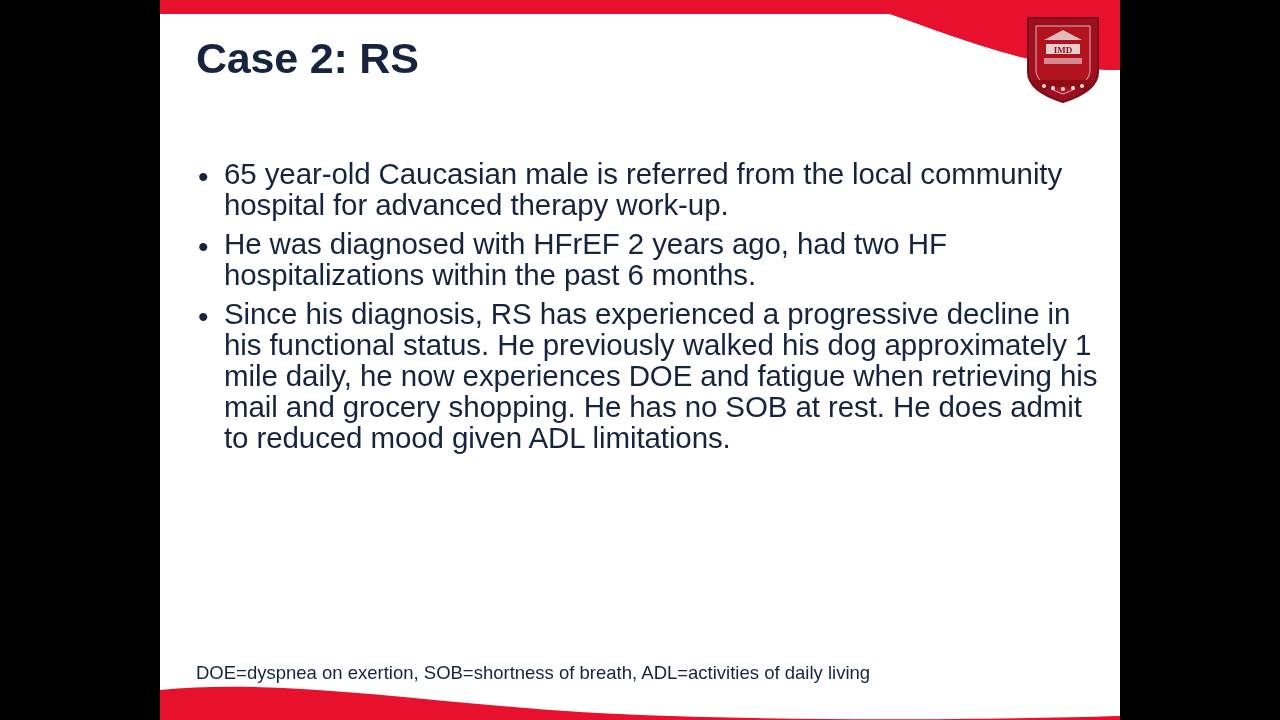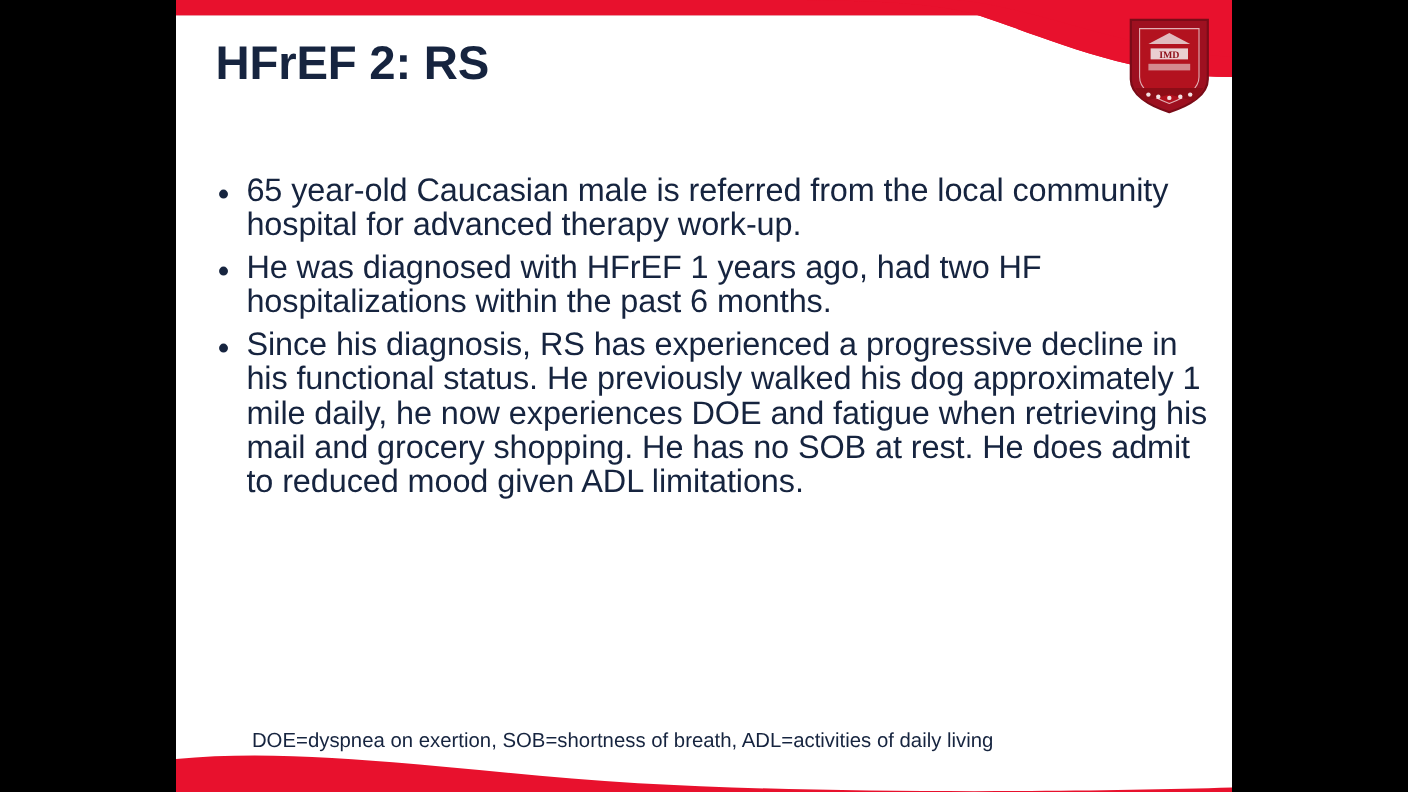--- a/index.html
+++ b/index.html
@@ -106,21 +106,20 @@
     font-size: 29.5px;
     line-height: 31px;
     letter-spacing: -0.1px;
   }
   .footnote {
     position: absolute;
     left: 36px;
     bottom: 36px;
     font-size: 18.5px;
     color: #16243f;
-    margin-left: 33px;
   }
 
   
   .logo {
     position: absolute;
     right: 18px;
     top: 14px;
     width: 78px;
     height: 92px;
   }
@@ -160,30 +159,30 @@
         <g fill="#f3e2e3">
           <circle cx="20" cy="72" r="2"></circle>
           <circle cx="29" cy="74" r="2"></circle>
           <circle cx="39" cy="75" r="2"></circle>
           <circle cx="49" cy="74" r="2"></circle>
           <circle cx="58" cy="72" r="2"></circle>
         </g>
       </svg>
     </div>
 
-    <div class="title">HFrEF 2: RS</div>
+    <div class="title">Case 2: RS</div>
 
     <ul class="body-list">
       <li class="bullet-row">
         <span class="bullet-dot">•</span>
         <span class="bullet-text">65 year-old Caucasian male is referred from the local community hospital for advanced therapy work-up.</span>
       </li>
       <li class="bullet-row">
         <span class="bullet-dot">•</span>
-        <span class="bullet-text">He was diagnosed with HFrEF 1 years ago, had two HF hospitalizations within the past 6 months.</span>
+        <span class="bullet-text">He was diagnosed with HFrEF 2 years ago, had two HF hospitalizations within the past 6 months.</span>
       </li>
       <li class="bullet-row">
         <span class="bullet-dot">•</span>
         <span class="bullet-text">Since his diagnosis, RS has experienced a progressive decline in his functional status. He previously walked his dog approximately 1 mile daily, he now experiences DOE and fatigue when retrieving his mail and grocery shopping. He has no SOB at rest. He does admit to reduced mood given ADL limitations.</span>
       </li>
     </ul>
 
     <div class="footnote">DOE=dyspnea on exertion, SOB=shortness of breath, ADL=activities of daily living</div>
 
   </div>

